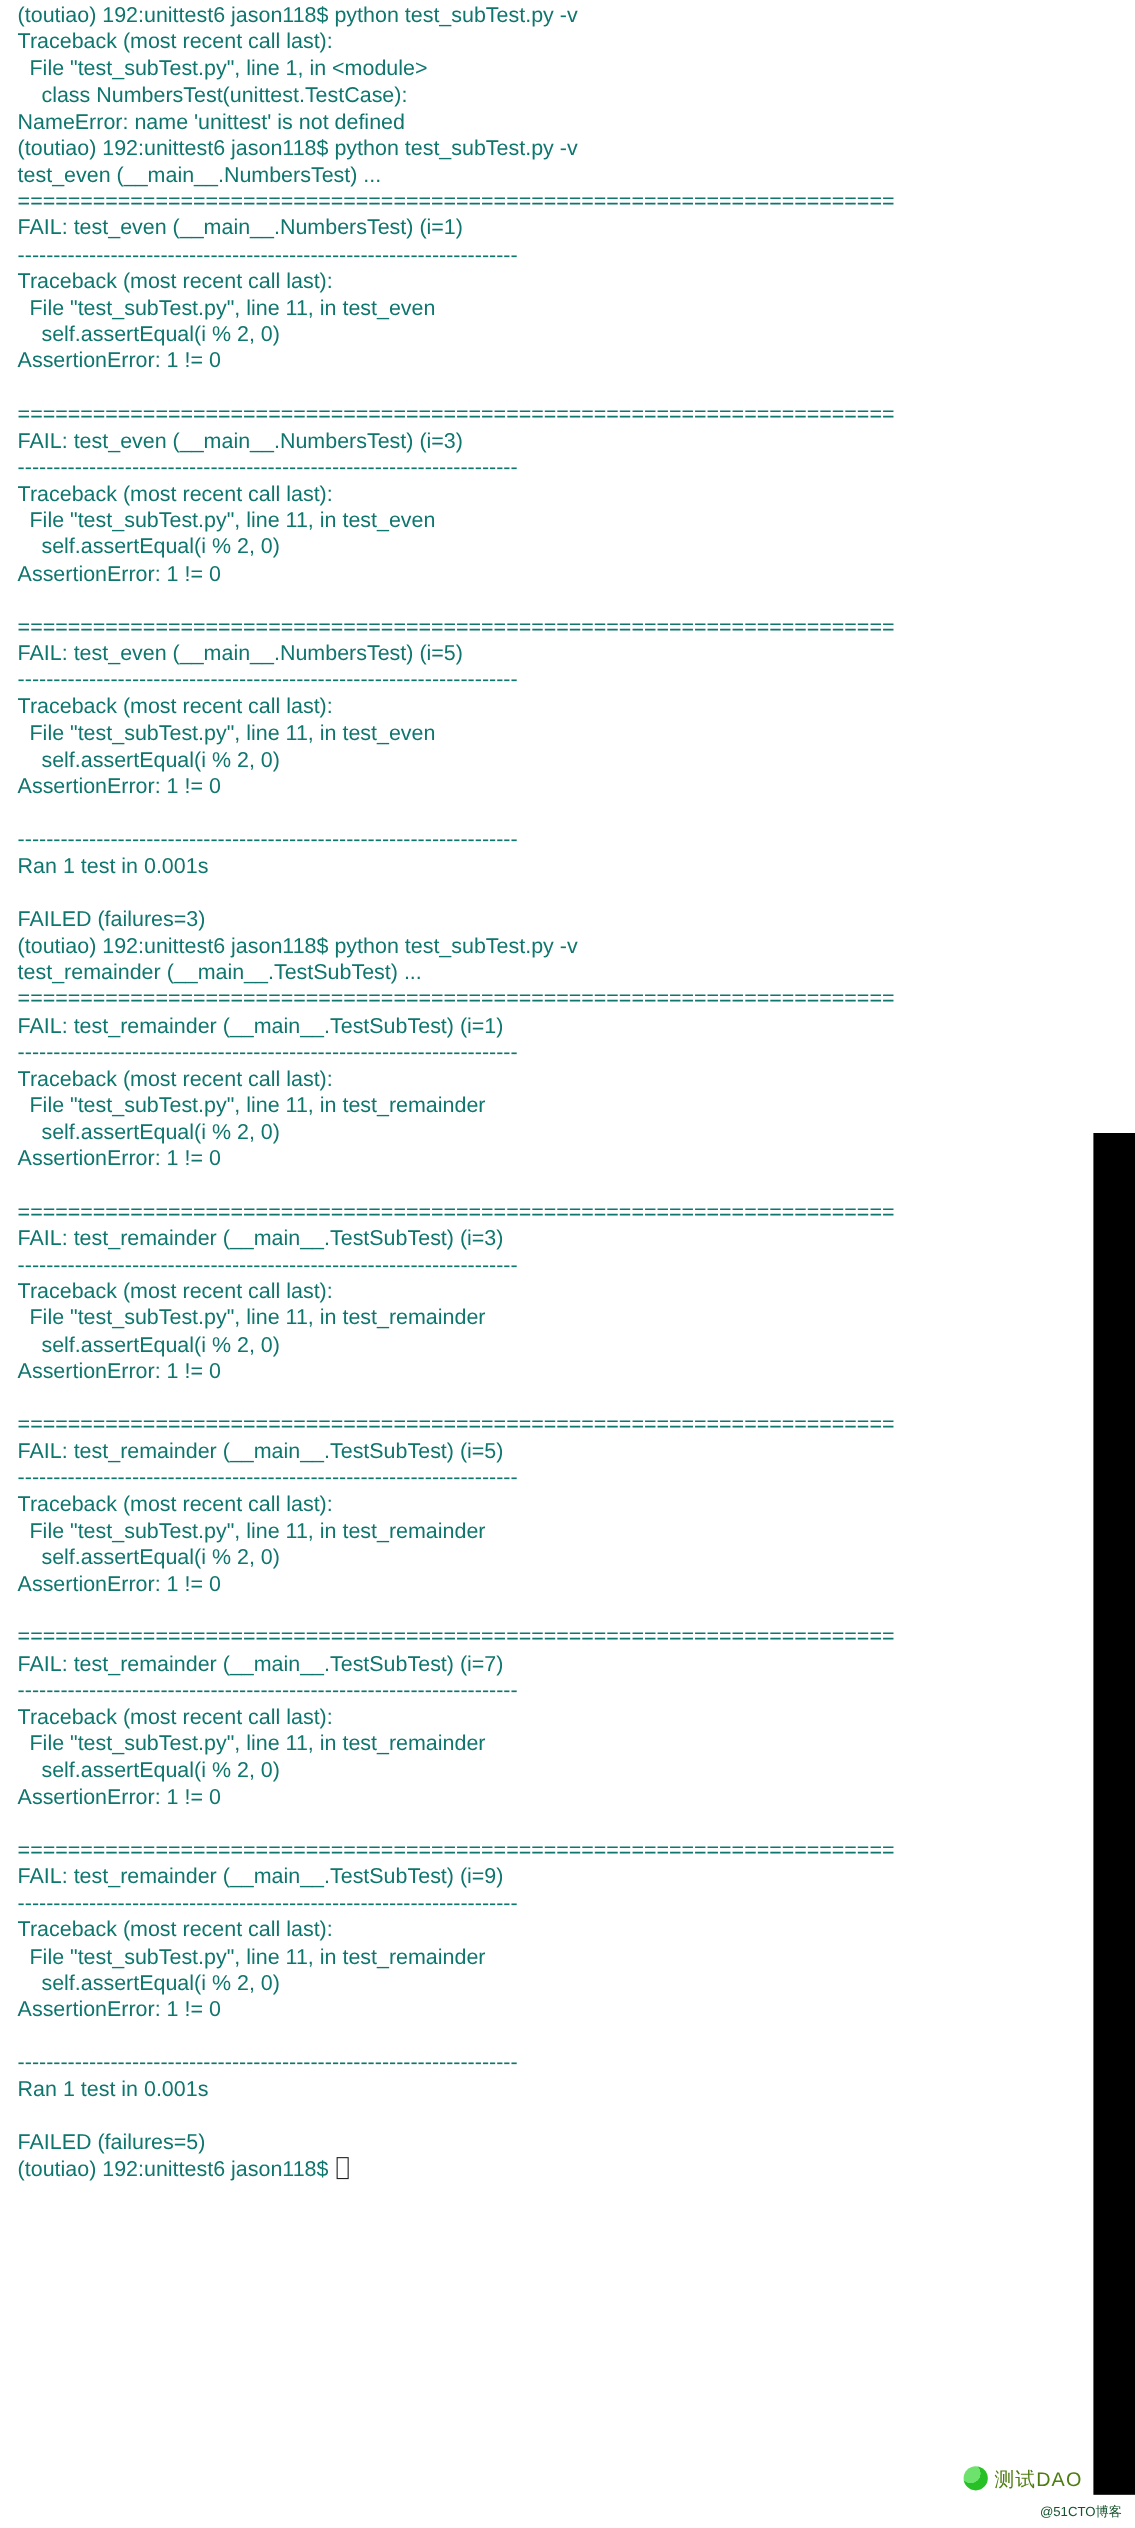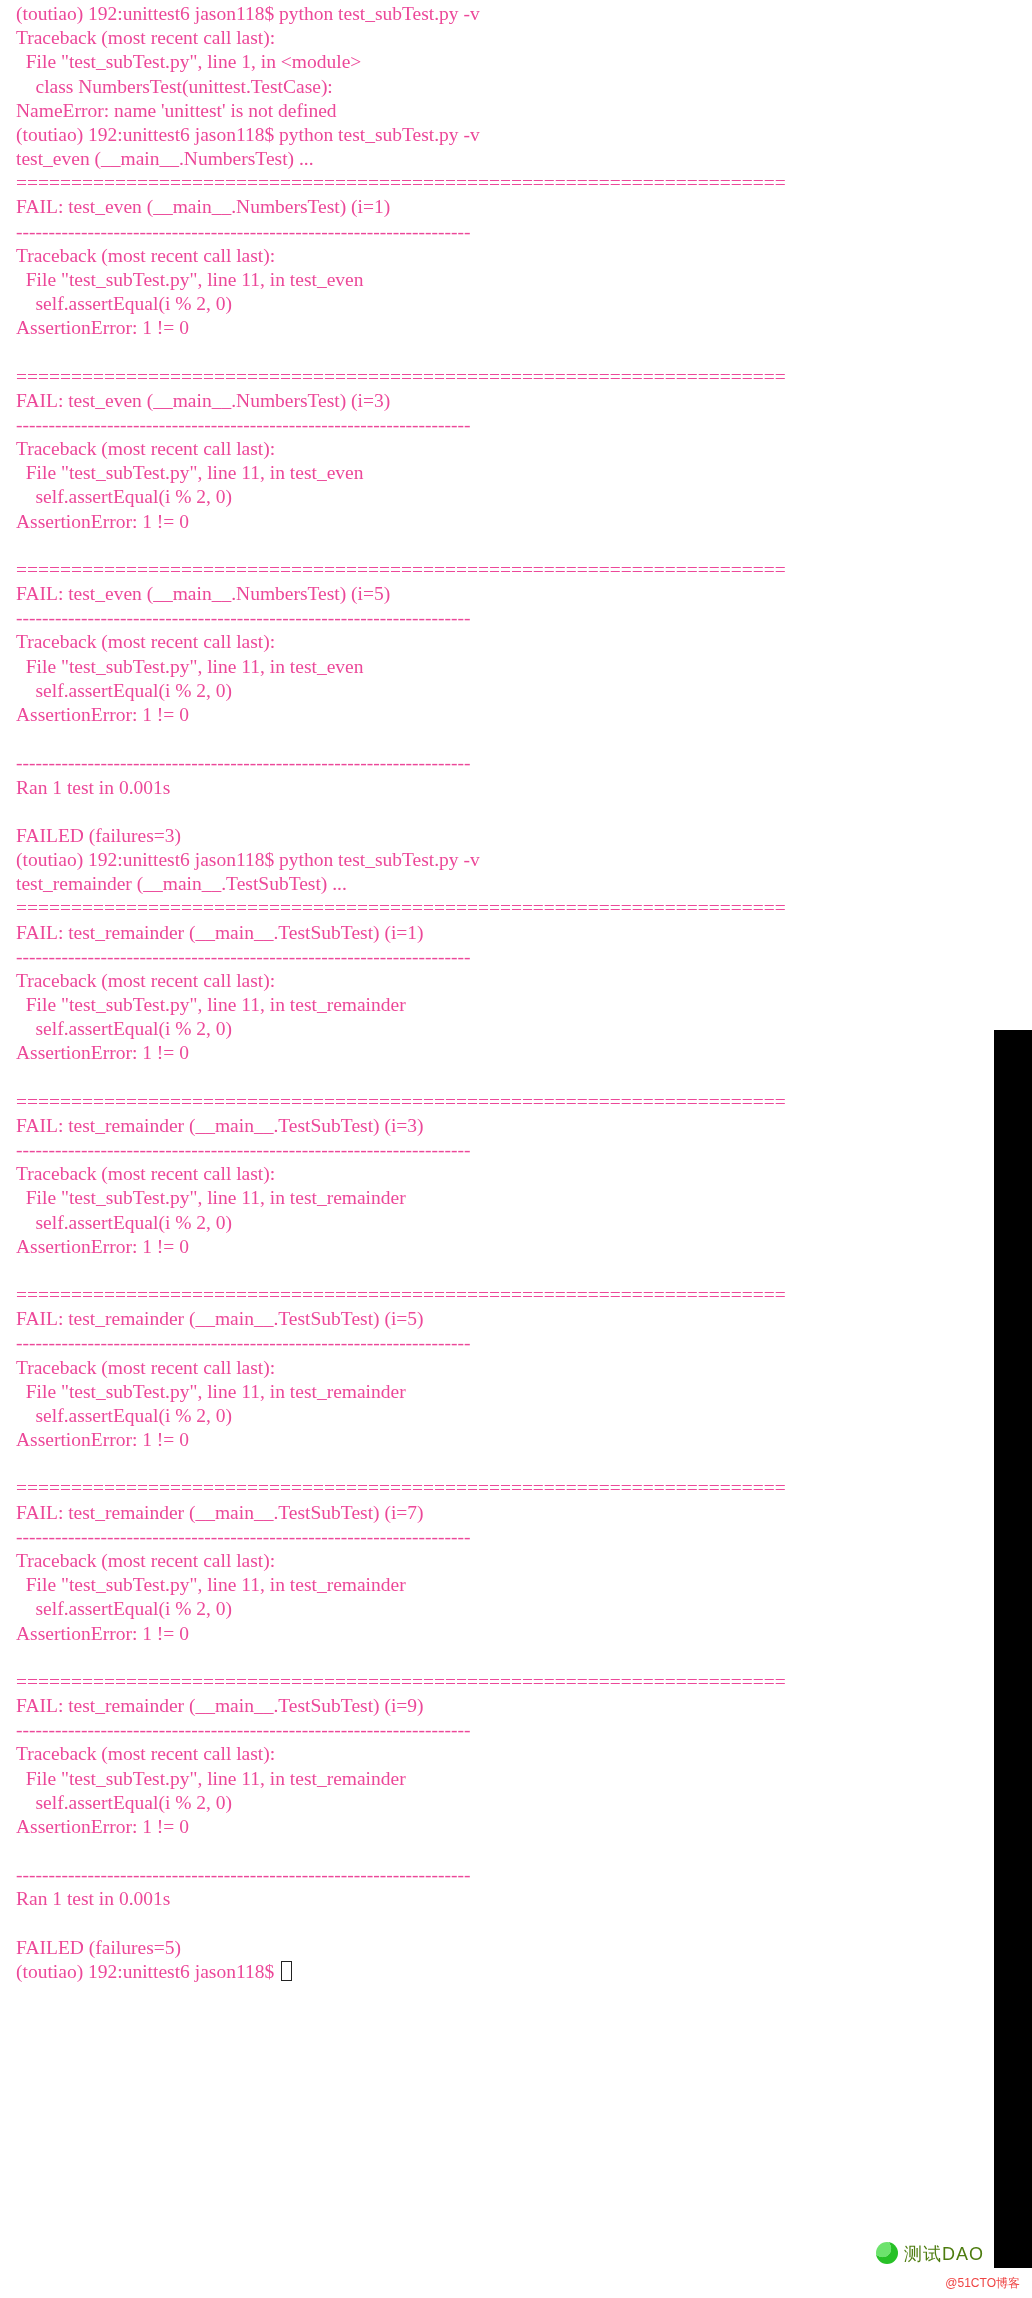--- a/index.html
+++ b/index.html
@@ -2,24 +2,24 @@
 <html><head>
 <meta charset="utf-8">
 <style>
   html, body {
     margin: 0;
     padding: 0;
     background: #ffffff;
     width: 1032px;
   }
   .terminal {
-    font-family: Liberation Serif, serif;
+    font-family: Liberation Sans, sans-serif;
     font-size: 19.5px;
     line-height: 1.24;
-    color: #ec4899;
+    color: #0f766e;
     white-space: pre;
     padding: 2px 0 0 16px;
     letter-spacing: 0px;
   }
   .cursor-box {
     display: inline-block;
     width: 11px;
     height: 20px;
     border: 1.5px solid #222;
     vertical-align: -3px;
@@ -51,21 +51,21 @@
     border-radius: 50%;
     vertical-align: -4px;
     margin-right: 6px;
   }
   .watermark2 {
     position: absolute;
     right: 12px;
     bottom: 6px;
     font-family: sans-serif;
     font-size: 12px;
-    color: #ef4444;
+    color: #14532d;
   }
 </style>
 </head>
 <body>
 
 <div class="terminal"><span><span>(toutiao) 192:unittest6 jason118$</span> <span>python test_subTest.py -v</span></span>
 <span>Traceback (most recent call last):</span>
 <span>  File "test_subTest.py", line 1, in &lt;module&gt;</span>
 <span>    class NumbersTest(unittest.TestCase):</span>
 <span>NameError: name 'unittest' is not defined</span>

